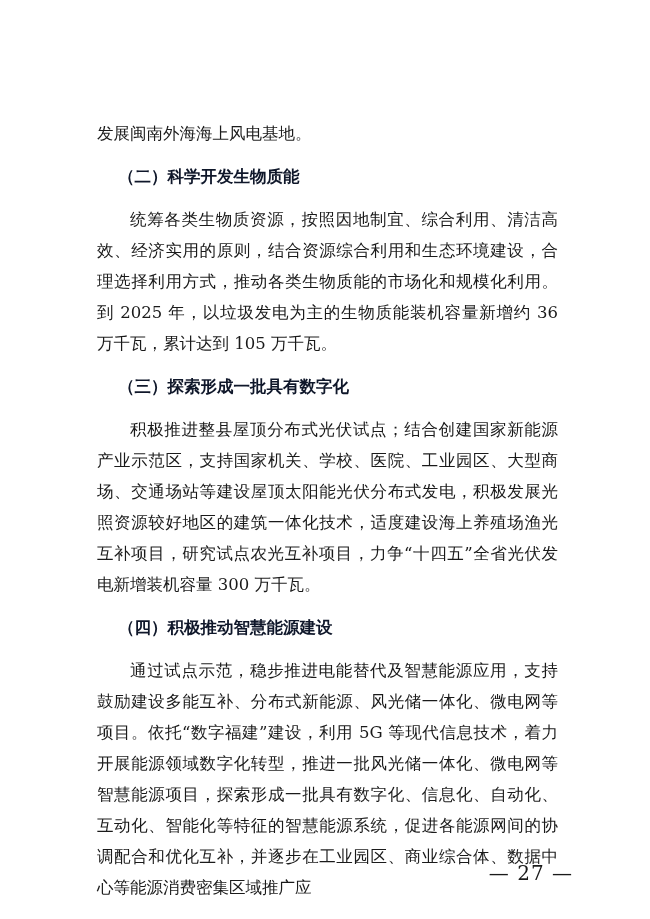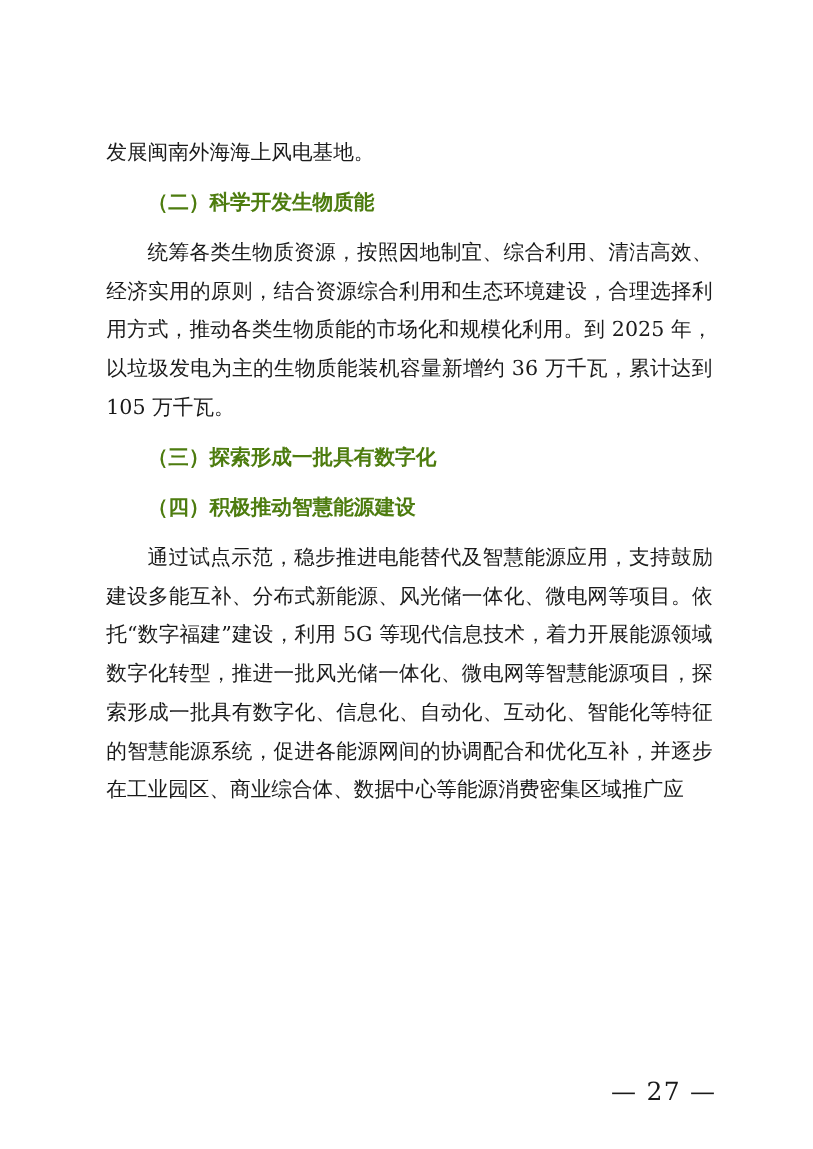--- a/index.html
+++ b/index.html
@@ -18,33 +18,33 @@
     overflow: hidden;
   }
   .content {
     font-family: "DejaVu Serif", "Liberation Serif", serif;
     font-size: 16.5px;
     line-height: 31px;
     color: #1a1a1a;
     text-align: justify;
   }
   .content p {
-    margin: 0;
+    margin: 12px;
     text-indent: 2em;
   }
   .content p.continuation {
     text-indent: 0;
   }
   .content h3.section-heading {
     margin: 9px 0;
     font-size: 16.5px;
     line-height: 31px;
     font-weight: bold;
     text-indent: 2em;
-    color: #4d7c0f;
+    color: #0f172a;
     font-family: "DejaVu Serif", "Liberation Serif", serif;
   }
   .page-footer {
     position: absolute;
     right: 77px;
     bottom: 34px;
     font-family: "DejaVu Serif", "Liberation Serif", serif;
     font-size: 20px;
     color: #1a1a1a;
     letter-spacing: 1px;
@@ -55,20 +55,21 @@
 
 <div class="page">
   <div class="content">
 
     <p class="continuation">发展闽南外海海上风电基地。</p>
 
     <h3 class="section-heading">（二）科学开发生物质能</h3>
     <p>统筹各类生物质资源，按照因地制宜、综合利用、清洁高效、经济实用的原则，结合资源综合利用和生态环境建设，合理选择利用方式，推动各类生物质能的市场化和规模化利用。到 2025 年，以垃圾发电为主的生物质能装机容量新增约 36 万千瓦，累计达到 105 万千瓦。</p>
 
     <h3 class="section-heading">（三）探索形成一批具有数字化</h3>
+    <p>积极推进整县屋顶分布式光伏试点；结合创建国家新能源产业示范区，支持国家机关、学校、医院、工业园区、大型商场、交通场站等建设屋顶太阳能光伏分布式发电，积极发展光照资源较好地区的建筑一体化技术，适度建设海上养殖场渔光互补项目，研究试点农光互补项目，力争“十四五”全省光伏发电新增装机容量 300 万千瓦。</p>
 
     <h3 class="section-heading">（四）积极推动智慧能源建设</h3>
     <p>通过试点示范，稳步推进电能替代及智慧能源应用，支持鼓励建设多能互补、分布式新能源、风光储一体化、微电网等项目。依托“数字福建”建设，利用 5G 等现代信息技术，着力开展能源领域数字化转型，推进一批风光储一体化、微电网等智慧能源项目，探索形成一批具有数字化、信息化、自动化、互动化、智能化等特征的智慧能源系统，促进各能源网间的协调配合和优化互补，并逐步在工业园区、商业综合体、数据中心等能源消费密集区域推广应</p>
 
   </div>
 
   <div class="page-footer">— 27 —</div>
 </div>
 
 </body></html>

